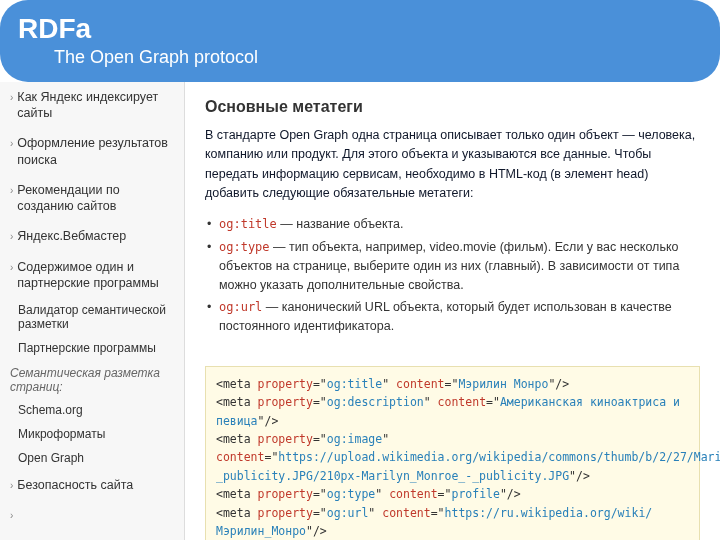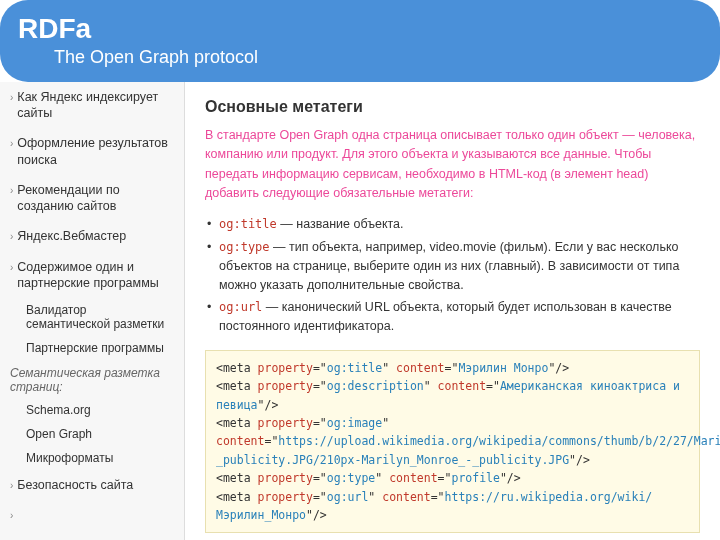--- a/index.html
+++ b/index.html
@@ -67,21 +67,20 @@
       color: #888;
       font-size: 10px;
       margin-top: 2px;
       flex-shrink: 0;
     }
     .sidebar-subitem {
       padding: 5px 12px 5px 18px;
       cursor: pointer;
       font-size: 12px;
       color: #333;
-      margin-left: 8px;
     }
     .sidebar-section {
       padding: 6px 10px 4px 10px;
       font-size: 12px;
       color: #666;
       font-style: italic;
     }
 
     
     #main {
@@ -94,28 +93,28 @@
     .section-title {
       font-size: 16px;
       font-weight: bold;
       color: #333;
       margin-bottom: 10px;
     }
 
     .intro-text {
       font-size: 12.5px;
       line-height: 1.55;
-      color: #ec4899;
+      color: #0f172a;
       margin-bottom: 10px;
     }
 
     .bullet-list {
       list-style: none;
       padding: 0;
-      margin: 0 0 12px 0;
+      margin: 0 0 28px 0;
     }
     .bullet-list li {
       padding: 2px 0 2px 14px;
       position: relative;
       font-size: 12.5px;
       line-height: 1.5;
       color: #333;
     }
     .bullet-list li::before {
       content: '•';
@@ -172,22 +171,22 @@
         <span>Яндекс.Вебмастер</span>
       </div>
       <div class="sidebar-item has-arrow">
         <span class="arrow">›</span>
         <span>Содержимое один и партнерские программы</span>
       </div>
       <div class="sidebar-subitem">Валидатор семантической разметки</div>
       <div class="sidebar-subitem">Партнерские программы</div>
       <div class="sidebar-section">Семантическая разметка страниц:</div>
       <div class="sidebar-subitem">Schema.org</div>
+      <div class="sidebar-subitem">Микроформаты</div>
       <div class="sidebar-subitem active">Open Graph</div>
-      <div class="sidebar-subitem">Микроформаты</div>
       <div class="sidebar-item has-arrow">
         <span class="arrow">›</span>
         <span>Безопасность сайта</span>
       </div>
       <div class="sidebar-item has-arrow">
         <span class="arrow">›</span>
       </div>
     </div>
 
   <div id="main">

